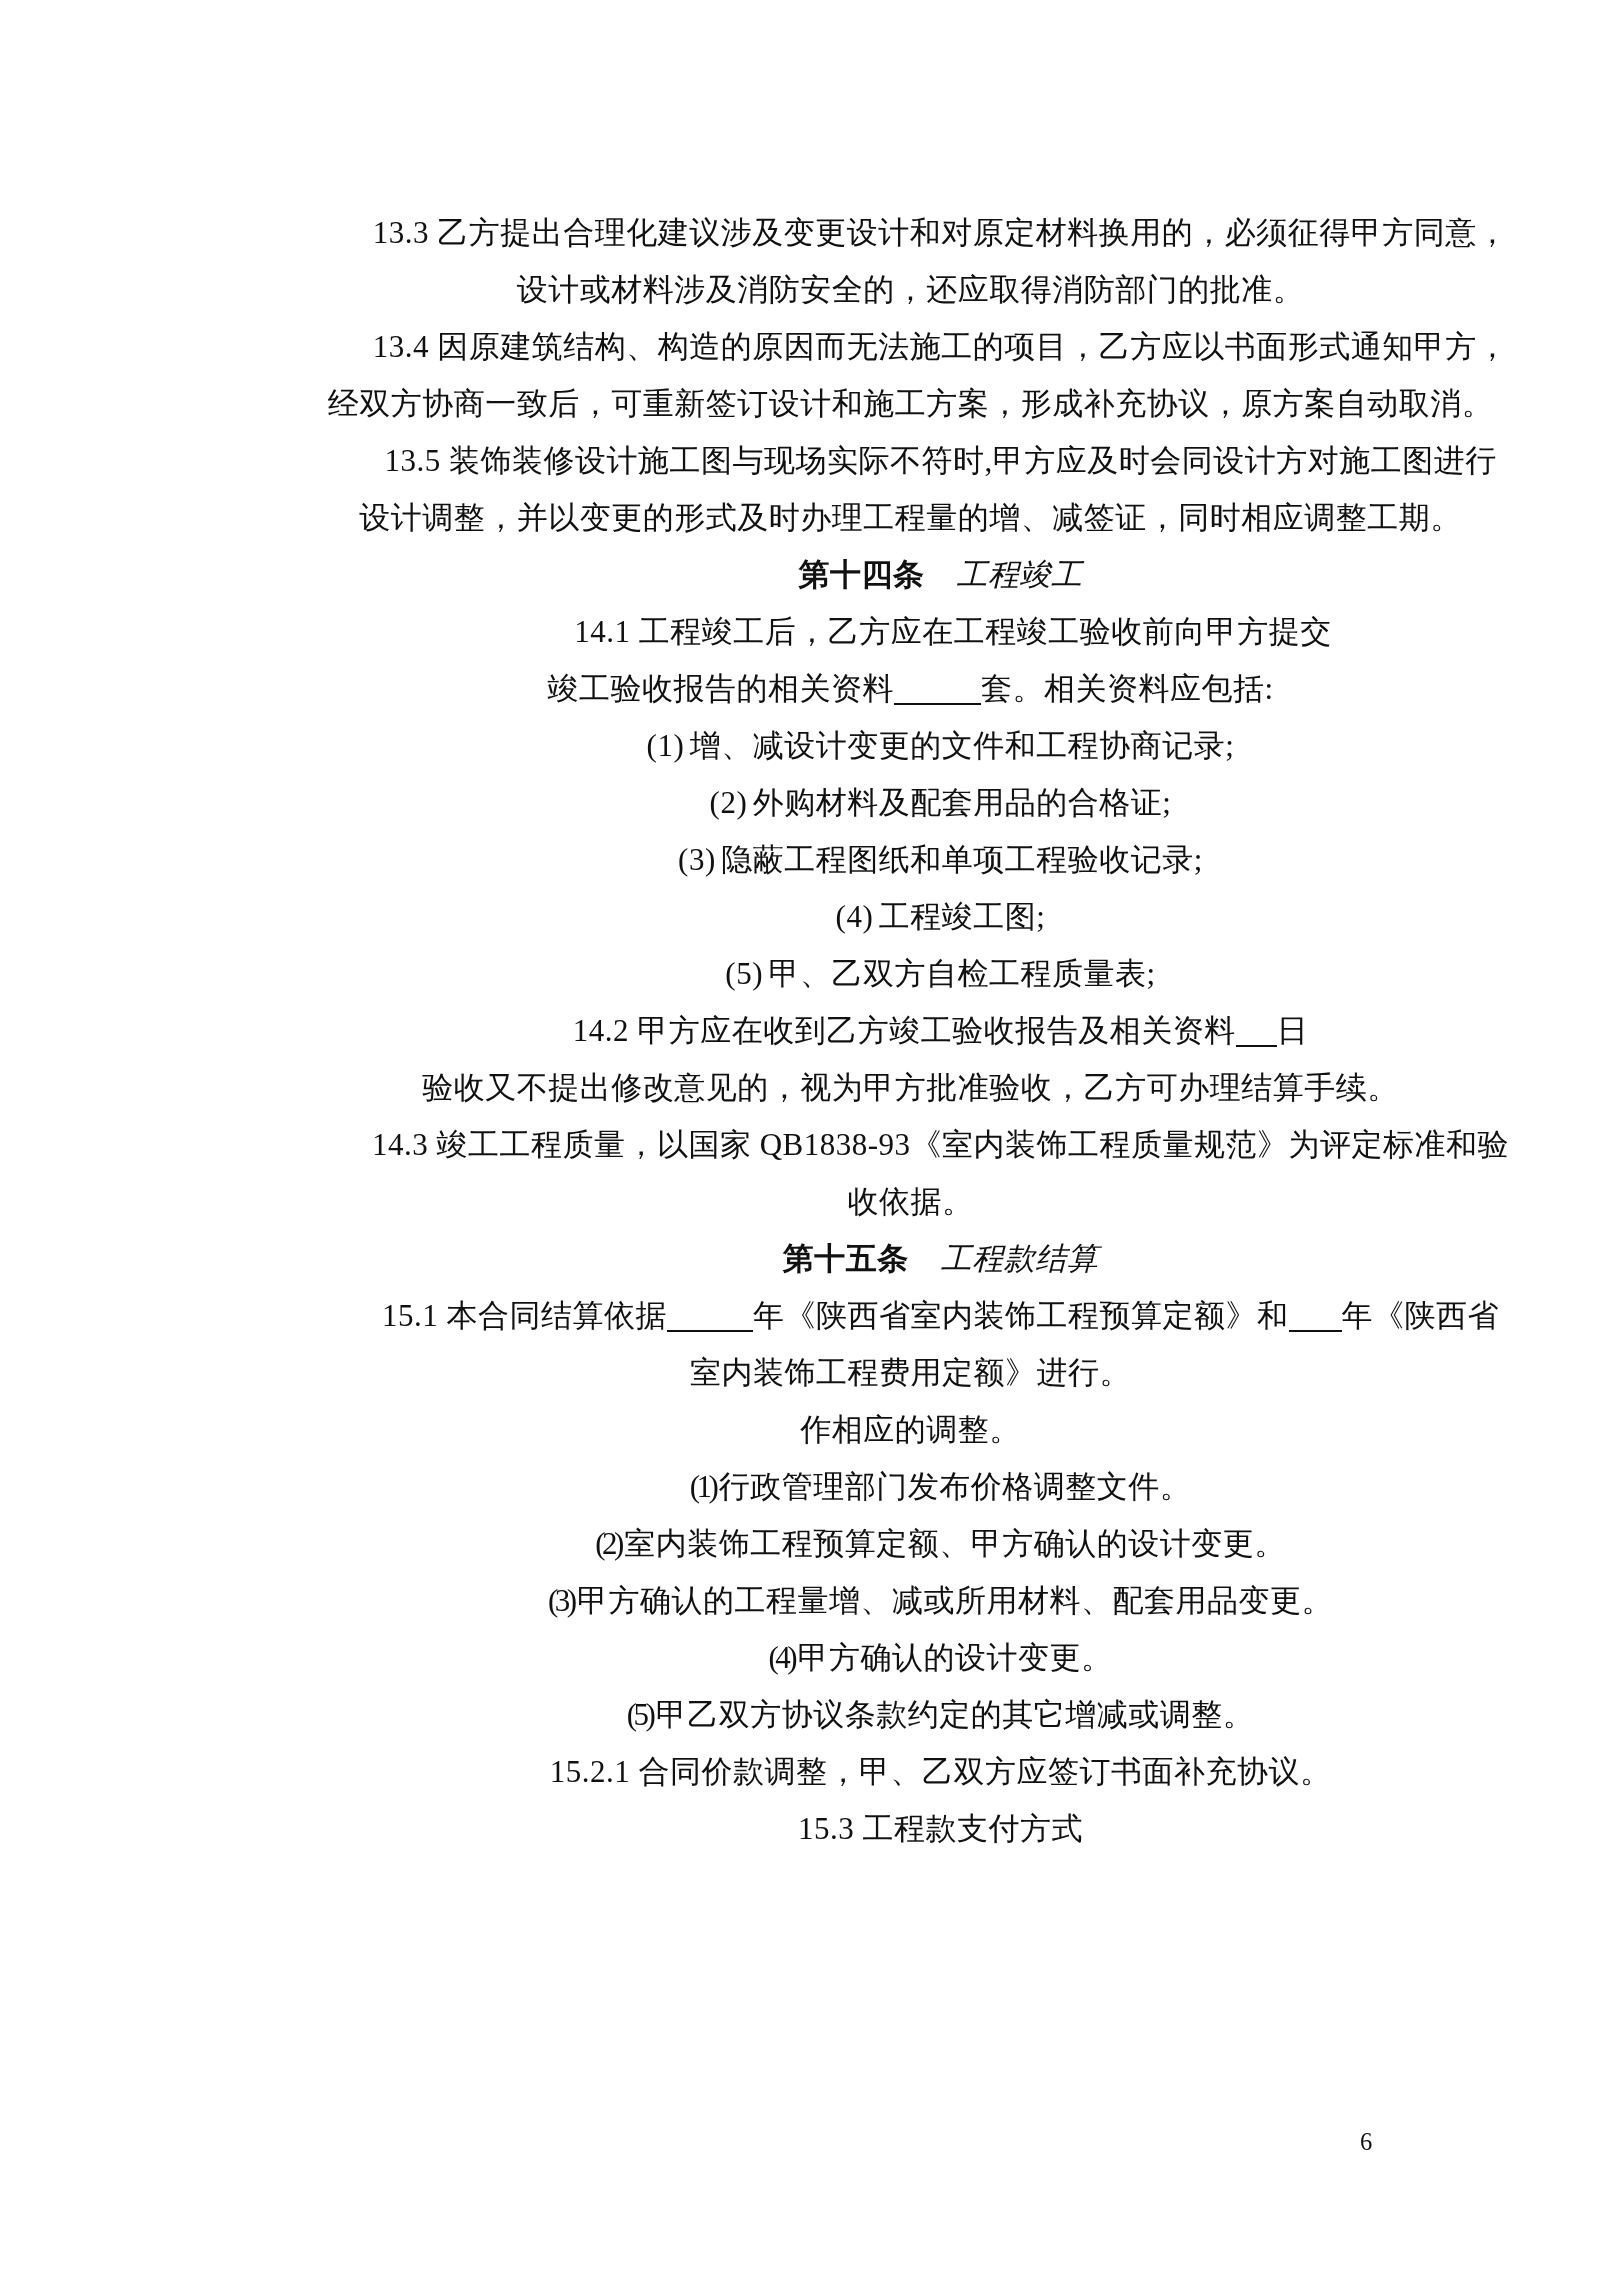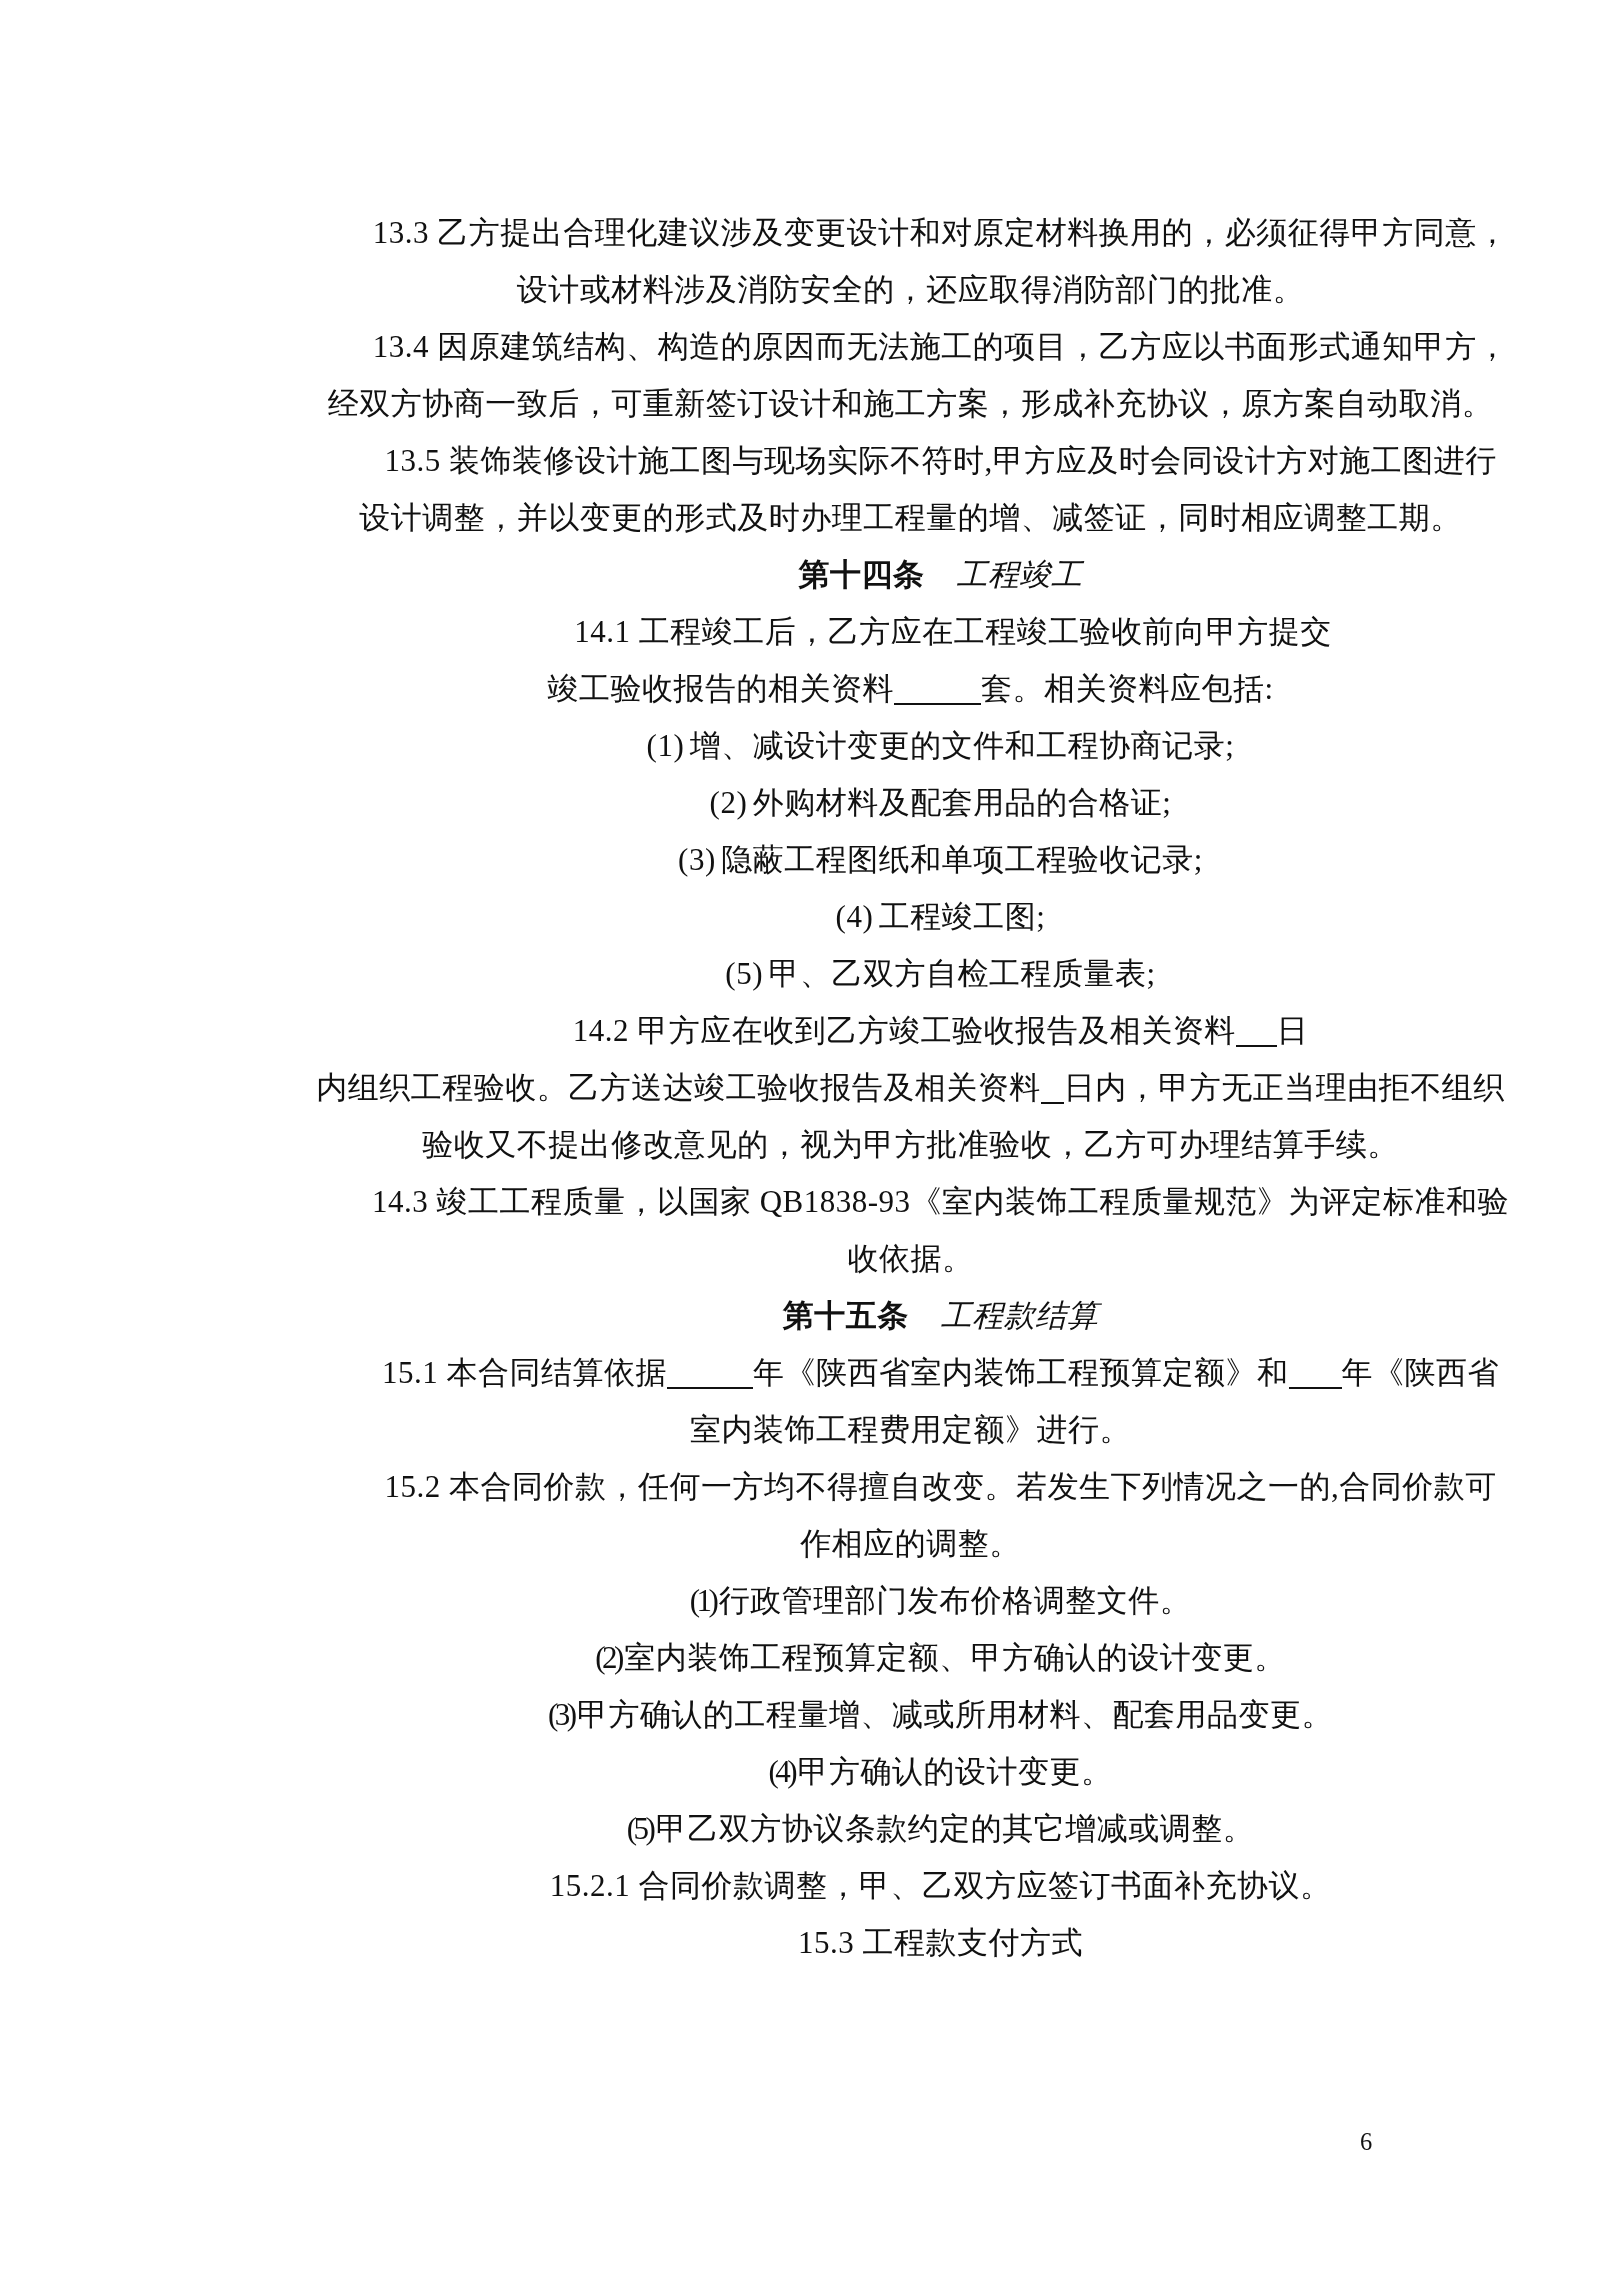--- a/index.html
+++ b/index.html
@@ -74,32 +74,30 @@
 
     <div class="line ind"><span class="num14">(1)</span><span>增、减设计变更的文件和工程协商记录;</span></div>
     <div class="line ind"><span class="num14">(2)</span><span>外购材料及配套用品的合格证;</span></div>
     <div class="line ind"><span class="num14">(3)</span><span>隐蔽工程图纸和单项工程验收记录;</span></div>
     <div class="line ind"><span class="num14">(4)</span><span>工程竣工图;</span></div>
     <div class="line ind"><span class="num14">(5)</span><span>甲、乙双方自检工程质量表;</span></div>
 
 
     <div class="line ind"><span>14.2 甲方应在收到乙方竣工验收报告及相关资料</span><span class="blank w45"></span><span>日</span></div>
 
-    <div class="line"><span>内组织工程验收。乙方送达竣工验收报告及相关资料</span><span class="blank w25"></span><span>日内，甲方无正当理由拒不组织</span></div>
 
     <div class="line">验收又不提出修改意见的，视为甲方批准验收，乙方可办理结算手续。</div>
     <div class="line ind">14.3 竣工工程质量，以国家 QB1838-93《室内装饰工程质量规范》为评定标准和验</div>
     <div class="line">收依据。</div>
 
     <div class="line ind"><span class="hnum">第十五条</span><span class="htitle">工程款结算</span></div>
 
     <div class="line ind"><span>15.1 本合同结算依据</span><span class="blank w95"></span><span>年《陕西省室内装饰工程预算定额》和</span><span class="blank w58"></span><span>年《陕西省</span></div>
 
     <div class="line">室内装饰工程费用定额》进行。</div>
-    <div class="line ind">15.2 本合同价款，任何一方均不得擅自改变。若发生下列情况之一的,合同价款可</div>
     <div class="line">作相应的调整。</div>
 
     <div class="line ind"><span class="num15">(1)</span><span>行政管理部门发布价格调整文件。</span></div>
     <div class="line ind"><span class="num15">(2)</span><span>室内装饰工程预算定额、甲方确认的设计变更。</span></div>
     <div class="line ind"><span class="num15">(3)</span><span>甲方确认的工程量增、减或所用材料、配套用品变更。</span></div>
     <div class="line ind"><span class="num15">(4)</span><span>甲方确认的设计变更。</span></div>
     <div class="line ind"><span class="num15">(5)</span><span>甲乙双方协议条款约定的其它增减或调整。</span></div>
 
     <div class="line ind">15.2.1 合同价款调整，甲、乙双方应签订书面补充协议。</div>
     <div class="line ind">15.3 工程款支付方式</div>

